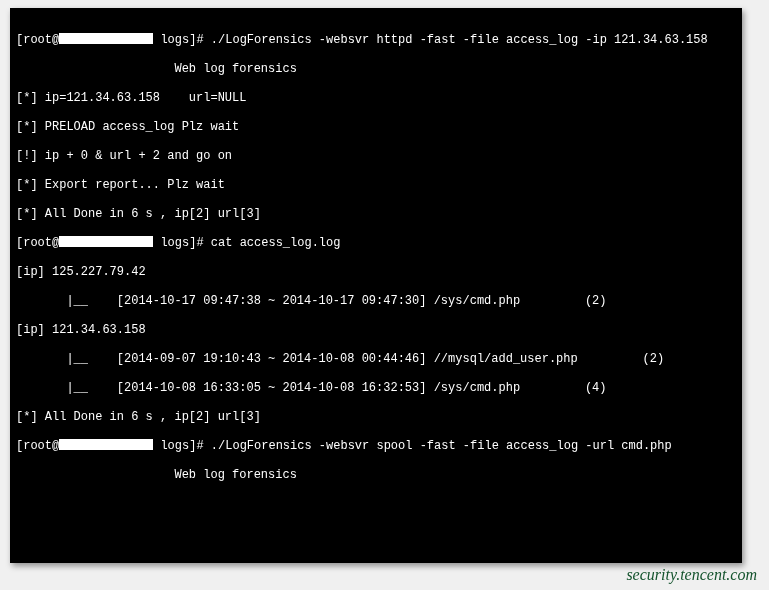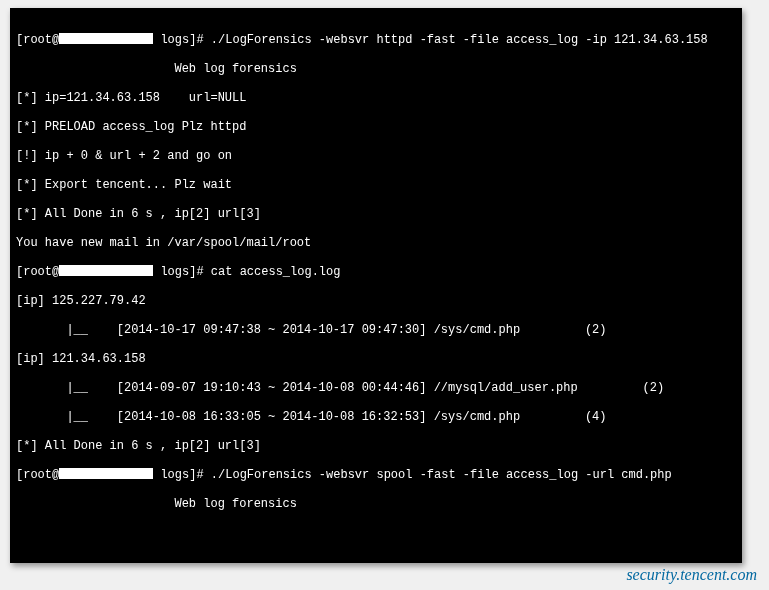--- a/index.html
+++ b/index.html
@@ -42,36 +42,35 @@
     vertical-align: middle;
     margin-top: -1px;
   }
   .watermark {
     position: absolute;
     right: 12px;
     bottom: 6px;
     font-family: "Times New Roman", serif;
     font-style: italic;
     font-size: 16px;
-    color: #0369a1;
+    color: #14532d;
   }
 </style>
 </head>
 <body>
 
 <div class="frame">
   <div class="terminal">
 <span class="line"><span>[root@</span><span class="blank-segment" style="width:94px"></span><span> logs]# </span><span>./LogForensics -websvr httpd -fast -file access_log -ip 121.34.63.158</span></span>
 <span class="line">                      Web log forensics</span>
 <span class="line">[*] ip=121.34.63.158    url=NULL</span>
-<span class="line">[*] PRELOAD access_log Plz httpd</span>
+<span class="line">[*] PRELOAD access_log Plz wait</span>
 <span class="line">[!] ip + 0 &amp; url + 2 and go on</span>
-<span class="line">[*] Export tencent... Plz wait</span>
+<span class="line">[*] Export report... Plz wait</span>
 <span class="line">[*] All Done in 6 s , ip[2] url[3]</span>
-<span class="line">You have new mail in /var/spool/mail/root</span>
 <span class="line"><span>[root@</span><span class="blank-segment" style="width:94px"></span><span> logs]# </span><span>cat access_log.log</span></span>
 <span class="line">[ip] 125.227.79.42</span>
 <span class="line">       |__    [2014-10-17 09:47:38 ~ 2014-10-17 09:47:30] /sys/cmd.php         (2)</span>
 <span class="line">[ip] 121.34.63.158</span>
 <span class="line">       |__    [2014-09-07 19:10:43 ~ 2014-10-08 00:44:46] //mysql/add_user.php         (2)</span>
 <span class="line">       |__    [2014-10-08 16:33:05 ~ 2014-10-08 16:32:53] /sys/cmd.php         (4)</span>
 <span class="line">[*] All Done in 6 s , ip[2] url[3]</span>
 <span class="line"><span>[root@</span><span class="blank-segment" style="width:94px"></span><span> logs]# </span><span>./LogForensics -websvr spool -fast -file access_log -url cmd.php</span></span>
 <span class="line">                      Web log forensics</span>
 

